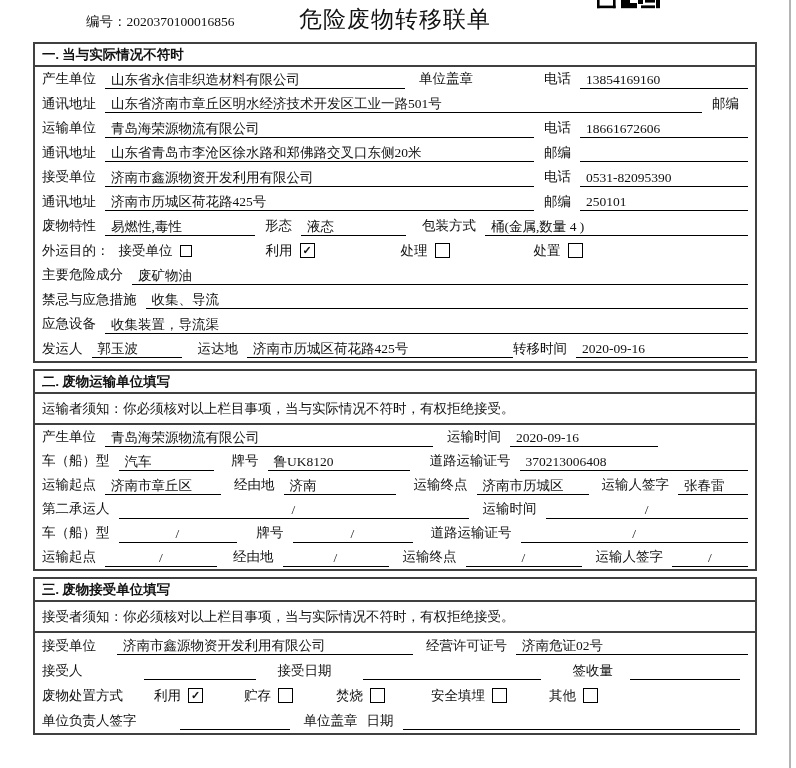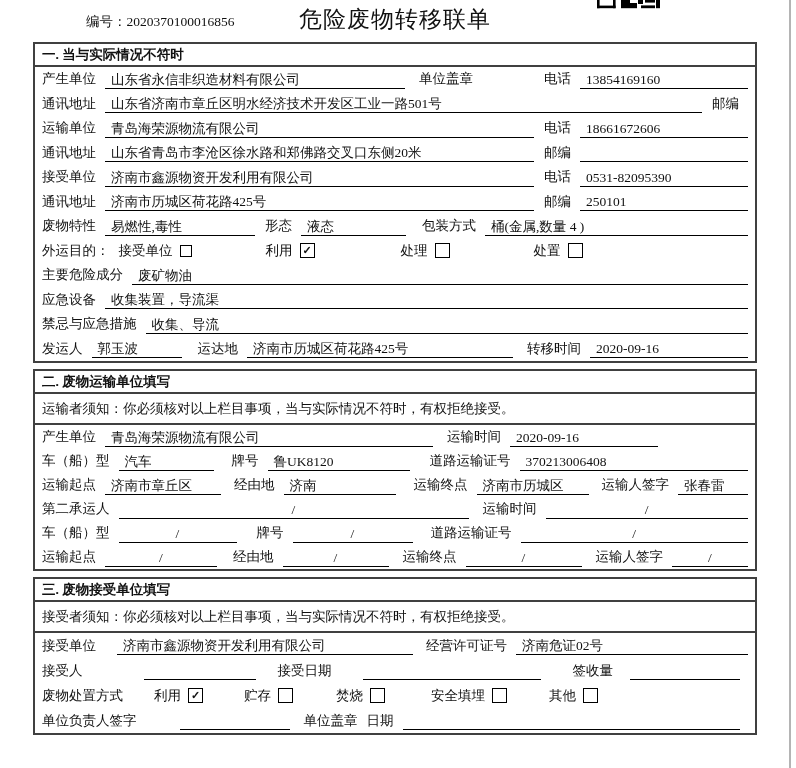--- a/index.html
+++ b/index.html
@@ -131,35 +131,35 @@
           <span class="cb"></span>
         </span>
       </div>
 
       <div class="row">
         <span class="lbl">主要危险成分</span>
         <span class="u uf">废矿物油</span>
       </div>
 
       <div class="row">
+        <span class="lbl">禁忌与应急措施</span>
+        <span class="u uf">收集、导流</span>
+      </div>
+
+      <div class="row">
         <span class="lbl">应急设备</span>
         <span class="u uf">收集装置，导流渠</span>
-      </div>
-
-      <div class="row">
-        <span class="lbl">禁忌与应急措施</span>
-        <span class="u uf">收集、导流</span>
       </div>
 
       <div class="row">
         <span class="lbl">发运人</span>
         <span class="u" style="width:90px">郭玉波</span>
         <span class="lbl" style="margin-left:16px">运达地</span>
         <span class="u" style="width:266px">济南市历城区荷花路425号</span>
-        <span class="lbl" style="margin-left:14px">转移时间</span>
+        <span class="lbl" style="">转移时间</span>
         <span class="u uf">2020-09-16</span>
       </div>
     </div>
 
     <div class="box s2">
       <div class="sec-h">二. 废物运输单位填写</div>
       <div class="notice">运输者须知：你必须核对以上栏目事项，当与实际情况不符时，有权拒绝接受。</div>
 
       <div class="row">
         <span class="lbl">产生单位</span>

